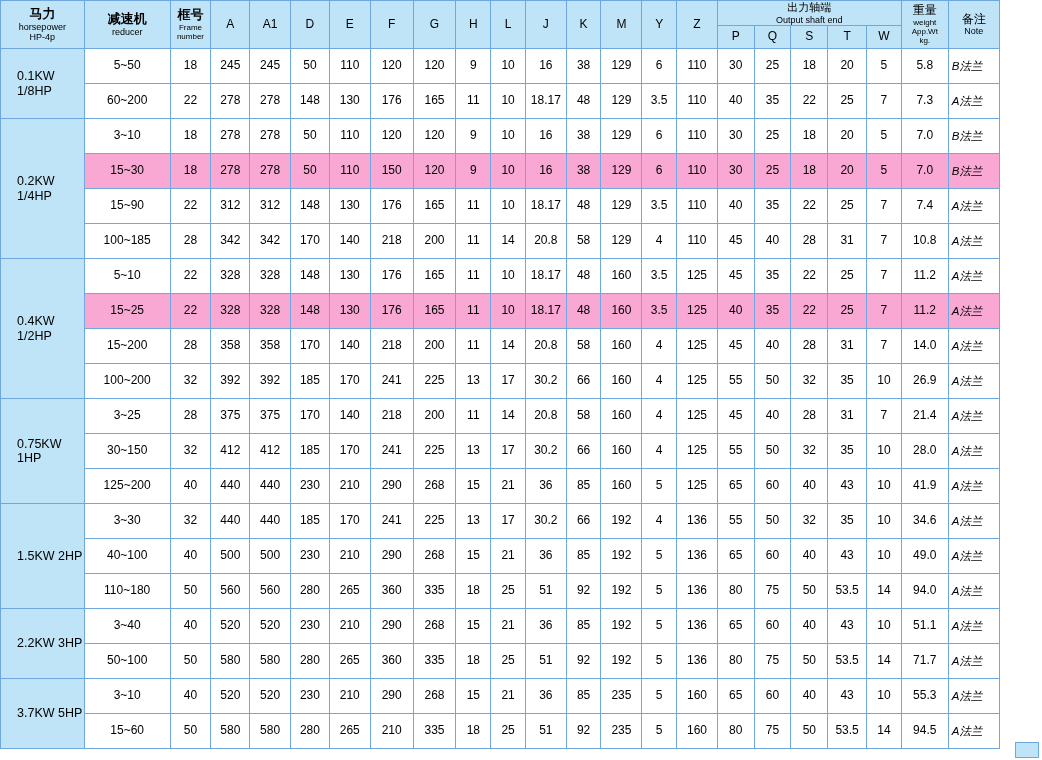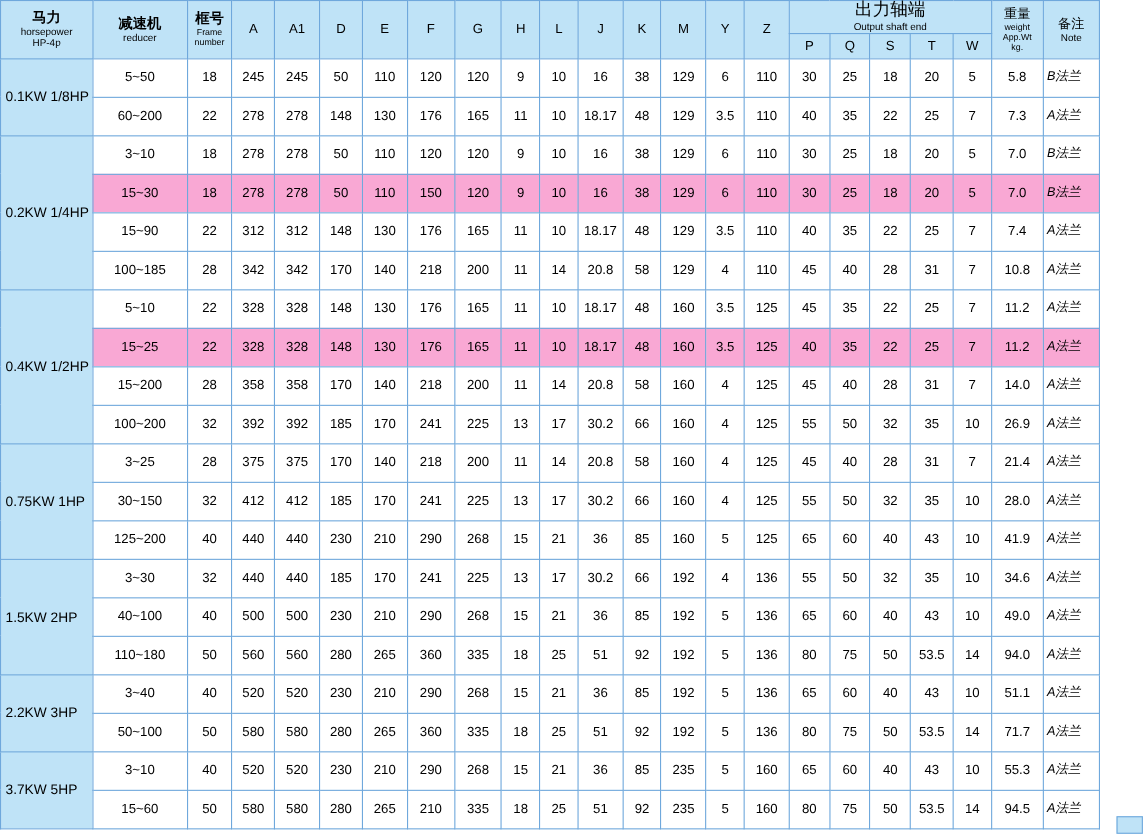--- a/index.html
+++ b/index.html
@@ -30,28 +30,28 @@
     background:#bfe3f7;
     font-size:12px;
   }
   .hdr-main{font-size:13px;font-weight:bold;}
   .hdr-sub{font-size:9px;display:block;font-weight:normal;}
   .hdr-sub2{font-size:8px;display:block;font-weight:normal;}
   .grp{
     background:#bfe3f7;
     font-size:12.5px;
     text-align:left;
-    padding-left:4px;
+    padding-left:16px;
     font-weight:normal;
   }
   .row-hl td{background:#f9a8d4;}
   .note{text-align:left;padding-left:3px;font-size:11.5px;font-style:italic;}
   tbody td{height:34px;}
   thead th{height:22px;}
-  .shaft-top{font-size:16px;}
+  .shaft-top{font-size:11px;}
   .corner-box{
     position:absolute;
     right:3px;bottom:2px;
     width:22px;height:14px;
     border:1px solid #6fa8dc;
     background:#bfe3f7;
   }
   col.c-hp{width:82px}
   col.c-red{width:84px}
   col.c-fr{width:40px}

